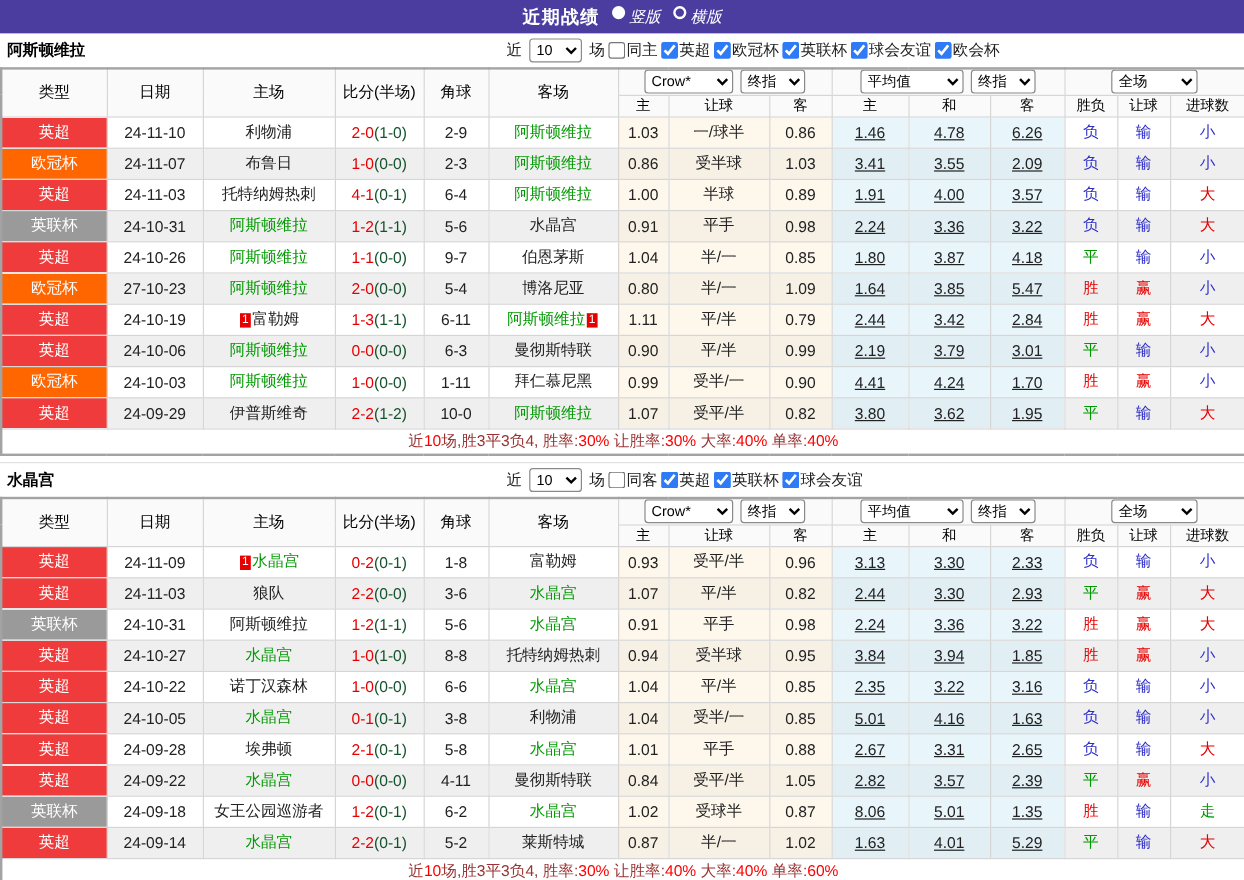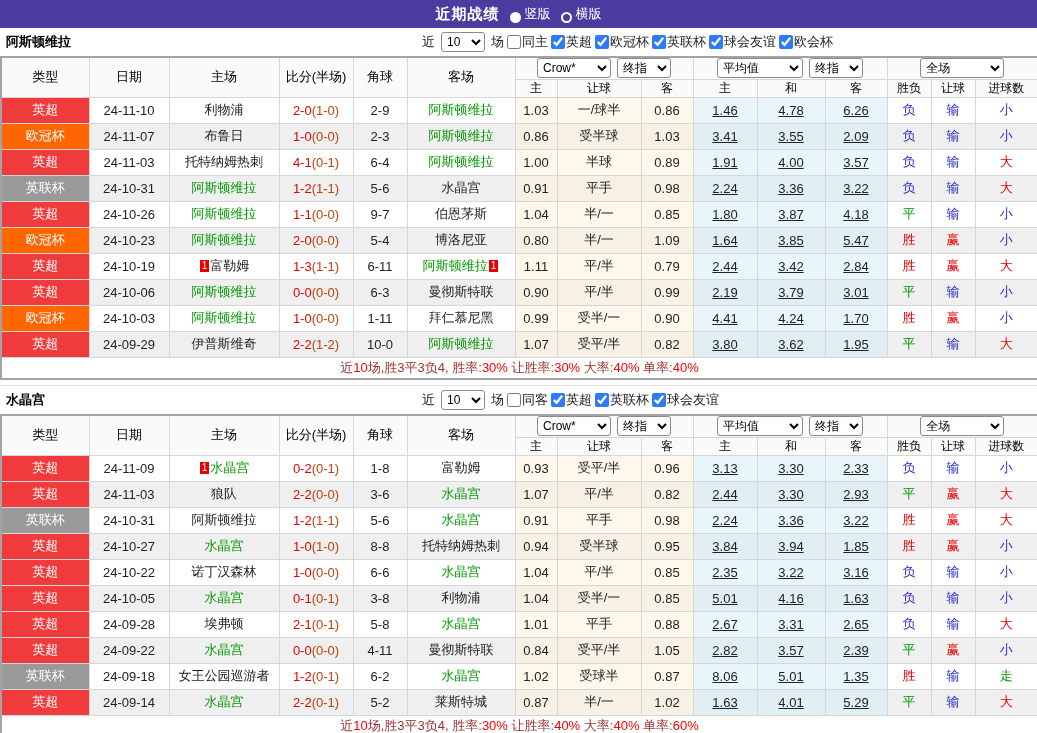--- a/index.html
+++ b/index.html
@@ -14,21 +14,21 @@
   .titlebar {
     height: 28px;
     background: #4b3da0;
     color: #fff;
     display: flex;
     align-items: center;
     justify-content: center;
     gap: 10px;
   }
   .titlebar .title { font-weight: bold; font-size: 15px; letter-spacing: 1px; }
-  .radio-wrap { display: flex; align-items: flex-end; gap: 4px; cursor: pointer; }
+  .radio-wrap { display: flex; align-items: flex-start; gap: 4px; cursor: pointer; font-style: italic; }
   .radio {
     width: 11px; height: 11px;
     border: 2px solid #fff; border-radius: 50%;
     display: inline-block; background: transparent;
   }
   .radio.checked { background: #fff; }
   .radio-label { font-size: 13px; }
   
   .section { background: #fff; }
   .section + .section { margin-top: 5px; border-top: 1px solid #e0e0e0; }
@@ -43,37 +43,37 @@
   }
   .sel-count { width: 44px; margin: 0 3px; }
   
   table { width: 1037px; border-collapse: collapse; table-layout: fixed; border: 2px solid #a3a3a3; }
   th, td { border: 1px solid #d6d6d6; text-align: center; overflow: hidden; white-space: nowrap; }
   thead th { background: #fafafa; font-weight: normal; color: #000; }
   thead tr.sel-row th { height: 22px; }
   thead tr.sub-row th { height: 18px; font-size: 12px; }
   .sel-group { display: flex; justify-content: center; gap: 6px; }
   .sel-crow { width: 74px; } .sel-final { width: 54px; }
-  .sel-avg { width: 86px; } .sel-full { width: 84px; }
+  .sel-avg { width: 86px; } .sel-full { width: 72px; }
   tbody td { height: 26px; }
   tbody tr:nth-child(even) { background: #efefef; }
   td.col-cream { background: rgba(252, 240, 220, 0.55); }
   td.col-blue  { background: rgba(213, 237, 247, 0.55); text-decoration: underline; }
   td.lg-red    { background: #ef3b3b; color: #fff; }
   td.lg-orange { background: #ff6600; color: #fff; }
   td.lg-gray   { background: #9a9a9a; color: #fff; }
   .team-name { color: #222; text-decoration: none; cursor: pointer; }
   .team-name.green { color: #009900; }
   .card-badge {
     display: inline-block; background: #e60000; color: #fff;
     font-size: 10px; line-height: 12px; padding: 0 2px; margin: 0 1px;
     vertical-align: 1px;
   }
   .score-ft { color: #e60000; cursor: pointer; }
-  .score-ht { color: #c2410c; cursor: pointer; }
+  .score-ht { color: #14532d; cursor: pointer; }
   td.res-red { color: #e60000; } td.res-green { color: #009900; } td.res-blue { color: #2d2dc8; }
   tfoot td { height: 22px; border: 1px solid #d6d6d6; margin-top: 11px; }
   .summary { color: #993333; }
   .summary .val { color: #ff0000; }
 </style>
 </head>
 <body>
 
 <div class="titlebar">
   <span class="title">近期战绩</span>
@@ -257,21 +257,21 @@
           <td class="col-cream">0.85</td>
           <td class="col-blue">1.80</td>
           <td class="col-blue">3.87</td>
           <td class="col-blue">4.18</td>
           <td class="res-green">平</td>
           <td class="res-blue">输</td>
           <td class="res-blue">小</td>
         </tr>
         <tr>
           <td class="lg-orange">欧冠杯</td>
-          <td>24-10-23</td>
+          <td>27-10-23</td>
           <td><span class="team-name green">阿斯顿维拉</span></td>
           <td><span class="score-ft">2-0</span><span class="score-ht">(0-0)</span></td>
           <td>5-4</td>
           <td><span class="team-name">博洛尼亚</span></td>
           <td class="col-cream">0.80</td>
           <td class="col-cream">半/一</td>
           <td class="col-cream">1.09</td>
           <td class="col-blue">1.64</td>
           <td class="col-blue">3.85</td>
           <td class="col-blue">5.47</td>

